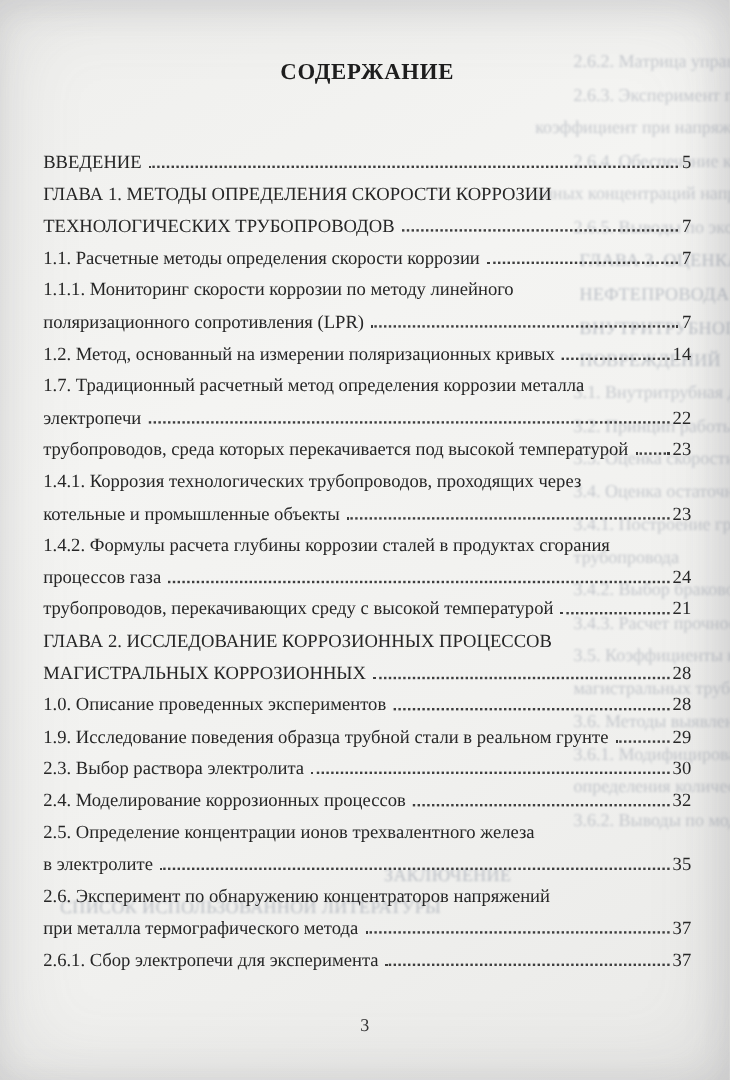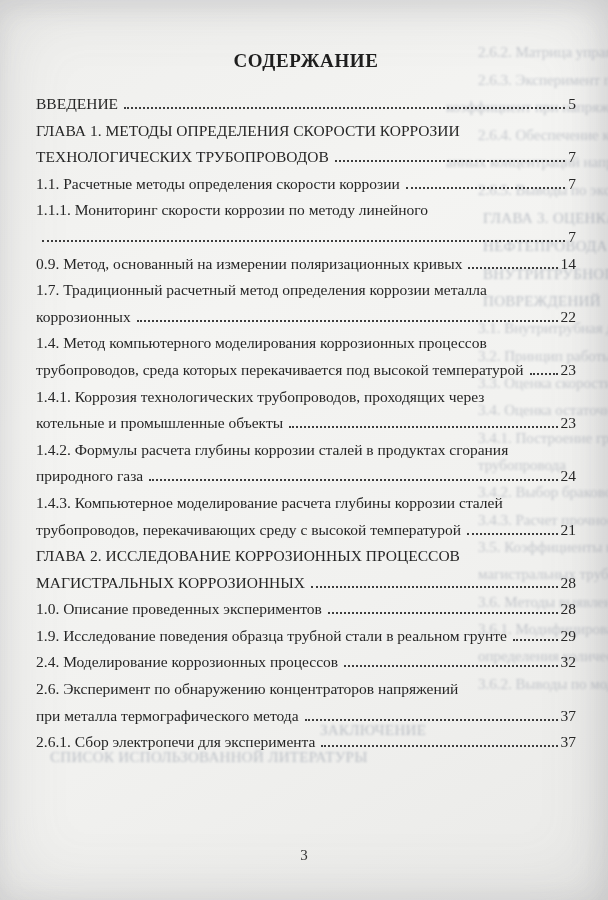--- a/index.html
+++ b/index.html
@@ -20,21 +20,21 @@
   }
   .content{position:absolute;left:36px;right:32px;top:0;z-index:2;}
   .doc-title{
     margin:50px 0 0 0;
     text-align:center;
     font-size:19px;
     font-weight:bold;
     letter-spacing:.6px;
     color:#1e1e1e;
   }
-  .toc{margin-top:19px;font-size:15.5px;line-height:26.6px;}
+  .toc{margin-top:51px;font-size:15.5px;line-height:26.6px;}
   .toc-entry{margin:0;}
   .toc-line{white-space:nowrap;overflow:hidden;}
   .toc-line.last{display:flex;align-items:baseline;}
   .toc-text{flex:0 0 auto;}
   .leader{
     flex:1 1 auto;
     min-width:14px;
     border-bottom:2px dotted #3d3d3d;
     margin:0 3px 0 6px;
   }
@@ -114,65 +114,64 @@
         <div class="toc-entry">
           <div class="toc-line last">
             <span class="toc-text">1.1. Расчетные методы определения скорости коррозии</span>
             <span class="leader"></span>
             <span class="page-num">7</span>
           </div>
         </div>
         <div class="toc-entry">
           <div class="toc-line"><span class="toc-text">1.1.1. Мониторинг скорости коррозии по методу линейного</span></div>
           <div class="toc-line last">
+            <span class="toc-text">поляризационного сопротивления (LPR)</span>
             <span class="leader"></span>
             <span class="page-num">7</span>
           </div>
         </div>
         <div class="toc-entry">
           <div class="toc-line last">
-            <span class="toc-text">0.9. Метод, основанный на измерении поляризационных кривых</span>
+            <span class="toc-text">1.2. Метод, основанный на измерении поляризационных кривых</span>
             <span class="leader"></span>
             <span class="page-num">14</span>
           </div>
         </div>
         <div class="toc-entry">
           <div class="toc-line"><span class="toc-text">1.7. Традиционный расчетный метод определения коррозии металла</span></div>
           <div class="toc-line last">
-            <span class="toc-text">коррозионных</span>
+            <span class="toc-text">электропечи</span>
             <span class="leader"></span>
             <span class="page-num">22</span>
           </div>
         </div>
         <div class="toc-entry">
-          <div class="toc-line"><span class="toc-text">1.4. Метод компьютерного моделирования коррозионных процессов</span></div>
           <div class="toc-line last">
             <span class="toc-text">трубопроводов, среда которых перекачивается под высокой температурой</span>
             <span class="leader"></span>
             <span class="page-num">23</span>
           </div>
         </div>
         <div class="toc-entry">
           <div class="toc-line"><span class="toc-text">1.4.1. Коррозия технологических трубопроводов, проходящих через</span></div>
           <div class="toc-line last">
             <span class="toc-text">котельные и промышленные объекты</span>
             <span class="leader"></span>
             <span class="page-num">23</span>
           </div>
         </div>
         <div class="toc-entry">
           <div class="toc-line"><span class="toc-text">1.4.2. Формулы расчета глубины коррозии сталей в продуктах сгорания</span></div>
           <div class="toc-line last">
-            <span class="toc-text">природного газа</span>
+            <span class="toc-text">процессов газа</span>
             <span class="leader"></span>
             <span class="page-num">24</span>
           </div>
         </div>
         <div class="toc-entry">
-          <div class="toc-line"><span class="toc-text">1.4.3. Компьютерное моделирование расчета глубины коррозии сталей</span></div>
           <div class="toc-line last">
             <span class="toc-text">трубопроводов, перекачивающих среду с высокой температурой</span>
             <span class="leader"></span>
             <span class="page-num">21</span>
           </div>
         </div>
         <div class="toc-entry">
           <div class="toc-line"><span class="toc-text">ГЛАВА 2. ИССЛЕДОВАНИЕ КОРРОЗИОННЫХ ПРОЦЕССОВ</span></div>
           <div class="toc-line last">
             <span class="toc-text">МАГИСТРАЛЬНЫХ КОРРОЗИОННЫХ</span>
@@ -189,23 +188,38 @@
         </div>
         <div class="toc-entry">
           <div class="toc-line last">
             <span class="toc-text">1.9. Исследование поведения образца трубной стали в реальном грунте</span>
             <span class="leader"></span>
             <span class="page-num">29</span>
           </div>
         </div>
         <div class="toc-entry">
           <div class="toc-line last">
+            <span class="toc-text">2.3. Выбор раствора электролита</span>
+            <span class="leader"></span>
+            <span class="page-num">30</span>
+          </div>
+        </div>
+        <div class="toc-entry">
+          <div class="toc-line last">
             <span class="toc-text">2.4. Моделирование коррозионных процессов</span>
             <span class="leader"></span>
             <span class="page-num">32</span>
+          </div>
+        </div>
+        <div class="toc-entry">
+          <div class="toc-line"><span class="toc-text">2.5. Определение концентрации ионов трехвалентного железа</span></div>
+          <div class="toc-line last">
+            <span class="toc-text">в электролите</span>
+            <span class="leader"></span>
+            <span class="page-num">35</span>
           </div>
         </div>
         <div class="toc-entry">
           <div class="toc-line"><span class="toc-text">2.6. Эксперимент по обнаружению концентраторов напряжений</span></div>
           <div class="toc-line last">
             <span class="toc-text">при металла термографического метода</span>
             <span class="leader"></span>
             <span class="page-num">37</span>
           </div>
         </div>

